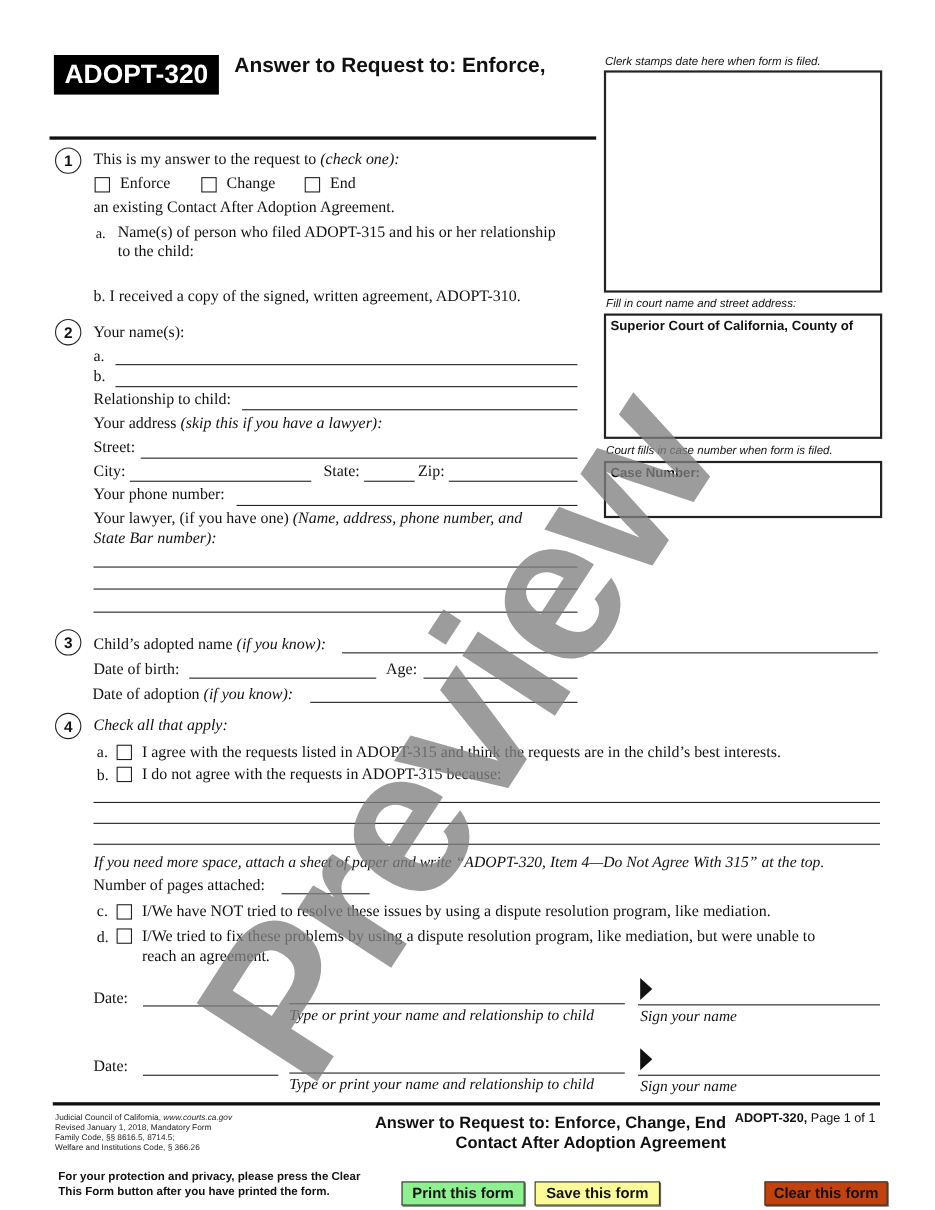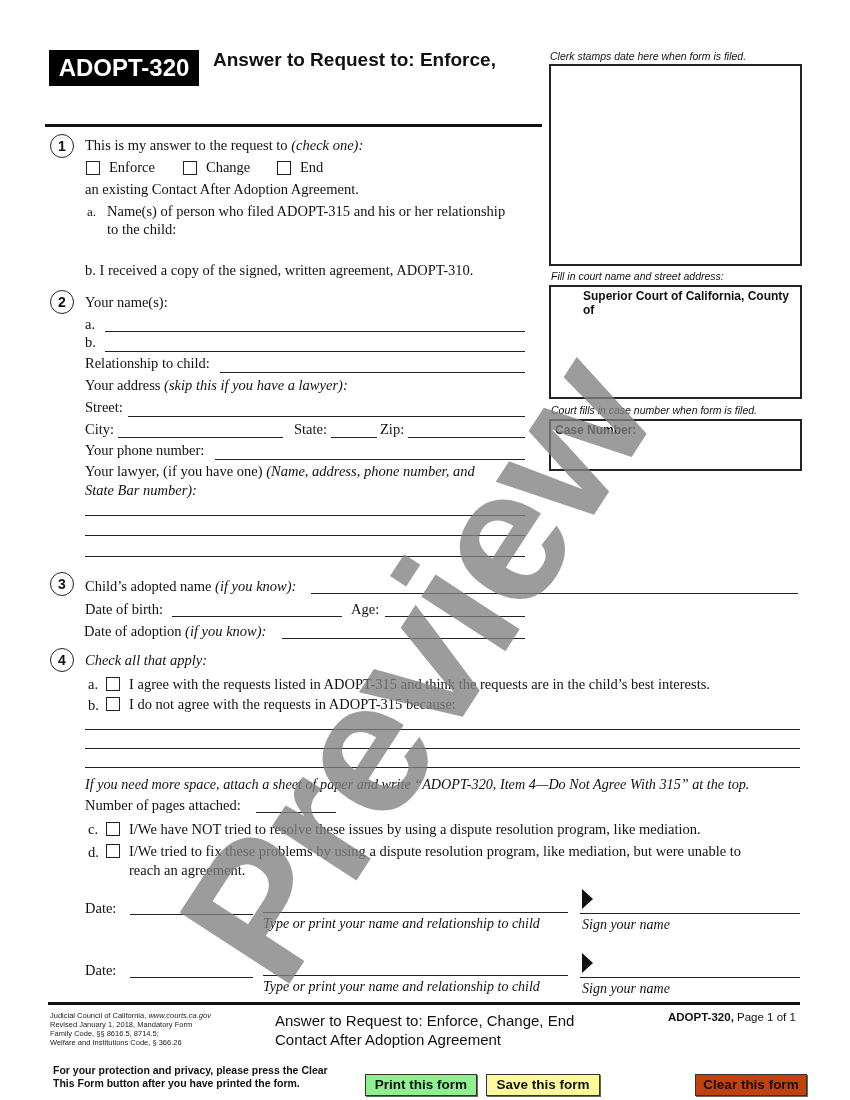--- a/index.html
+++ b/index.html
@@ -23,21 +23,21 @@
 <div class="abs sans" style="left:49px;top:50px;width:150px;height:36px;background:#000;color:#fff;font-weight:bold;font-size:24px;line-height:36px;text-align:center;">ADOPT-320</div>
 <div class="abs sans" style="left:213px;top:48px;font-weight:bold;font-size:19px;line-height:23px;">
   <div>Answer to Request to: Enforce,</div>
 </div>
 <div class="abs" style="left:45px;top:124px;width:497px;height:3px;background:#111;"></div>
 
 <div class="abs smallit" style="left:550px;top:50px;">Clerk stamps date here when form is filed.</div>
 <div class="box" style="left:549px;top:64px;width:249px;height:198px;"></div>
 <div class="abs smallit" style="left:551px;top:270px;">Fill in court name and street address:</div>
 <div class="box" style="left:549px;top:285px;width:249px;height:110px;">
-  <div class="sans" style="font-weight:bold;font-size:12px;padding:2px 4px;margin-left:28px;">Superior Court of California, County of</div>
+  <div class="sans" style="font-weight:bold;font-size:12px;padding:2px 4px;">Superior Court of California, County of</div>
 </div>
 <div class="abs smallit" style="left:551px;top:404px;">Court fills in case number when form is filed.</div>
 <div class="box" style="left:549px;top:419px;width:249px;height:48px;">
   <div class="sans" style="font-weight:bold;font-size:12px;padding:2px 4px;">Case Number:</div>
 </div>
 
 <div class="circ" style="left:50px;top:134px;">1</div>
 <div class="abs t" style="left:85px;top:137px;"><span>This is my answer to the request to </span><span class="it">(check one):</span></div>
 <div class="cb" style="left:86px;top:161px;"></div>
 <div class="abs t" style="left:109px;top:159px;">Enforce</div>
@@ -124,21 +124,21 @@
 <div class="line" style="left:580px;top:977px;width:220px;"></div>
 <div class="abs t it" style="left:582px;top:980px;font-size:14px;">Sign your name</div>
 
 <div class="abs" style="left:48px;top:1002px;width:752px;height:3px;background:#111;"></div>
 <div class="abs sans" style="left:50px;top:1011px;font-size:7.5px;line-height:9px;color:#222;white-space:nowrap;">
   <div><span>Judicial Council of California, </span><span class="it" style="font-style:italic;">www.courts.ca.gov</span></div>
   <div>Revised January 1, 2018, Mandatory Form</div>
   <div>Family Code, §§ 8616.5, 8714.5;</div>
   <div>Welfare and Institutions Code, § 366.26</div>
 </div>
-<div class="abs sans" style="left:275px;top:1011px;width:400px;text-align:left;font-weight:normal;font-size:15px;line-height:19px;">
+<div class="abs sans" style="left:260px;top:1011px;width:400px;text-align:right;font-weight:bold;font-size:15px;line-height:19px;">
   <div>Answer to Request to: Enforce, Change, End</div>
   <div>Contact After Adoption Agreement</div>
 </div>
 <div class="abs sans" style="left:668px;top:1011px;font-size:11.5px;white-space:nowrap;"><span style="font-weight:bold;">ADOPT-320,</span><span> Page 1 of 1</span></div>
 <div class="abs sans" style="left:53px;top:1064px;font-weight:bold;font-size:10.5px;line-height:13px;white-space:nowrap;">
   <div>For your protection and privacy, please press the Clear</div>
   <div>This Form button after you have printed the form.</div>
 </div>
 <div class="btn" style="left:365px;top:1074px;width:110px;background:#8ef08e;">Print this form</div>
 <div class="btn" style="left:486px;top:1074px;width:112px;background:#fbfb9a;">Save this form</div>

